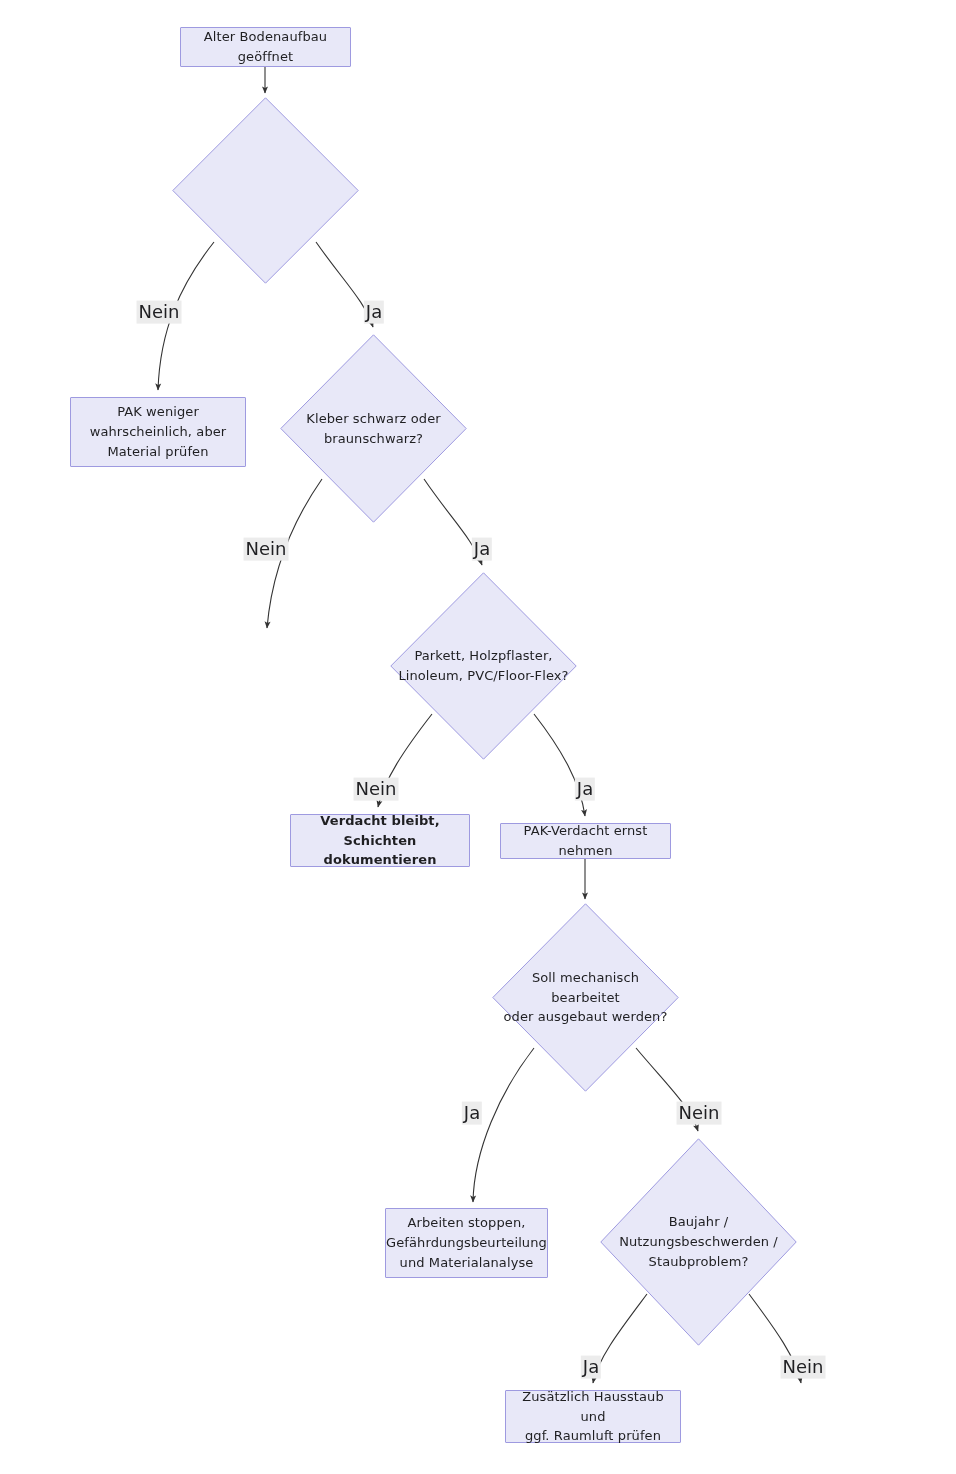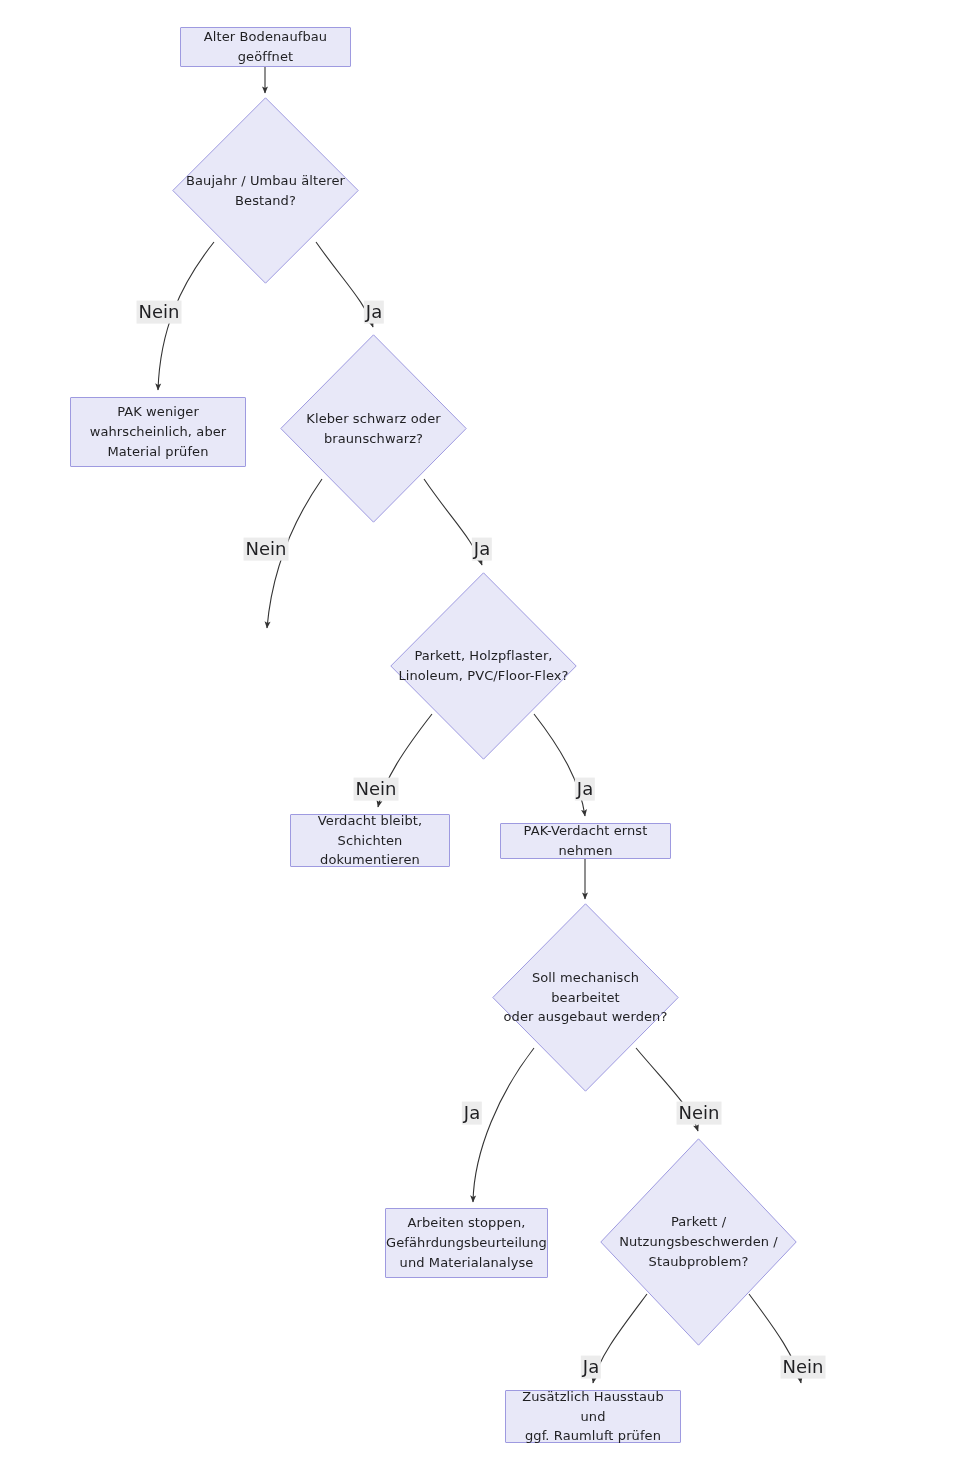--- a/index.html
+++ b/index.html
@@ -112,24 +112,20 @@
   </svg>
 
   <div class="node node-rect" style="left:180px; top:27px; width:171px; height:40px;">
     <span>Alter Bodenaufbau geöffnet</span>
   </div>
 
   <div class="node node-diamond" style="left:172px; top:97px; width:187px; height:187px;">
     <svg class="diamond-shape" viewBox="0 0 187 187" preserveAspectRatio="none">
       <polygon points="93.5,0.8 186.2,93.5 93.5,186.2 0.8,93.5" fill="#e8e8f8" stroke="#9e9ae0" stroke-width="1"></polygon>
     </svg>
-    <div class="diamond-label">
-      <span class="node-label-line">Baujahr / Umbau älterer</span>
-      <span class="node-label-line">Bestand?</span>
-    </div>
   </div>
 
   <div class="node node-rect" style="left:70px; top:397px; width:176px; height:70px;">
     <div>
       <span class="node-label-line">PAK weniger</span>
       <span class="node-label-line">wahrscheinlich, aber</span>
       <span class="node-label-line">Material prüfen</span>
     </div>
   </div>
 
@@ -147,21 +143,21 @@
   <div class="node node-diamond" style="left:390px; top:572px; width:187px; height:188px;">
     <svg class="diamond-shape" viewBox="0 0 187 188" preserveAspectRatio="none">
       <polygon points="93.5,0.8 186.2,94 93.5,187.2 0.8,94" fill="#e8e8f8" stroke="#9e9ae0" stroke-width="1"></polygon>
     </svg>
     <div class="diamond-label">
       <span class="node-label-line">Parkett, Holzpflaster,</span>
       <span class="node-label-line">Linoleum, PVC/Floor-Flex?</span>
     </div>
   </div>
 
-  <div class="node node-rect" style="left:290px; top:814px; width:160px; height:53px;">
+  <div class="node node-rect" style="left:290px; top:814px; width:180px; height:53px;font-weight:bold;">
     <div>
       <span class="node-label-line">Verdacht bleibt, Schichten</span>
       <span class="node-label-line">dokumentieren</span>
     </div>
   </div>
 
   <div class="node node-rect" style="left:500px; top:823px; width:171px; height:36px;">
     <span>PAK-Verdacht ernst nehmen</span>
   </div>
 
@@ -181,21 +177,21 @@
       <span class="node-label-line">Gefährdungsbeurteilung</span>
       <span class="node-label-line">und Materialanalyse</span>
     </div>
   </div>
 
   <div class="node node-diamond" style="left:600px; top:1138px; width:197px; height:208px;">
     <svg class="diamond-shape" viewBox="0 0 197 208" preserveAspectRatio="none">
       <polygon points="98.5,0.8 196.2,104 98.5,207.2 0.8,104" fill="#e8e8f8" stroke="#9e9ae0" stroke-width="1"></polygon>
     </svg>
     <div class="diamond-label">
-      <span class="node-label-line">Parkett /</span>
+      <span class="node-label-line">Baujahr /</span>
       <span class="node-label-line">Nutzungsbeschwerden /</span>
       <span class="node-label-line">Staubproblem?</span>
     </div>
   </div>
 
   <div class="node node-rect" style="left:505px; top:1390px; width:176px; height:53px;">
     <div>
       <span class="node-label-line">Zusätzlich Hausstaub und</span>
       <span class="node-label-line">ggf. Raumluft prüfen</span>
     </div>

